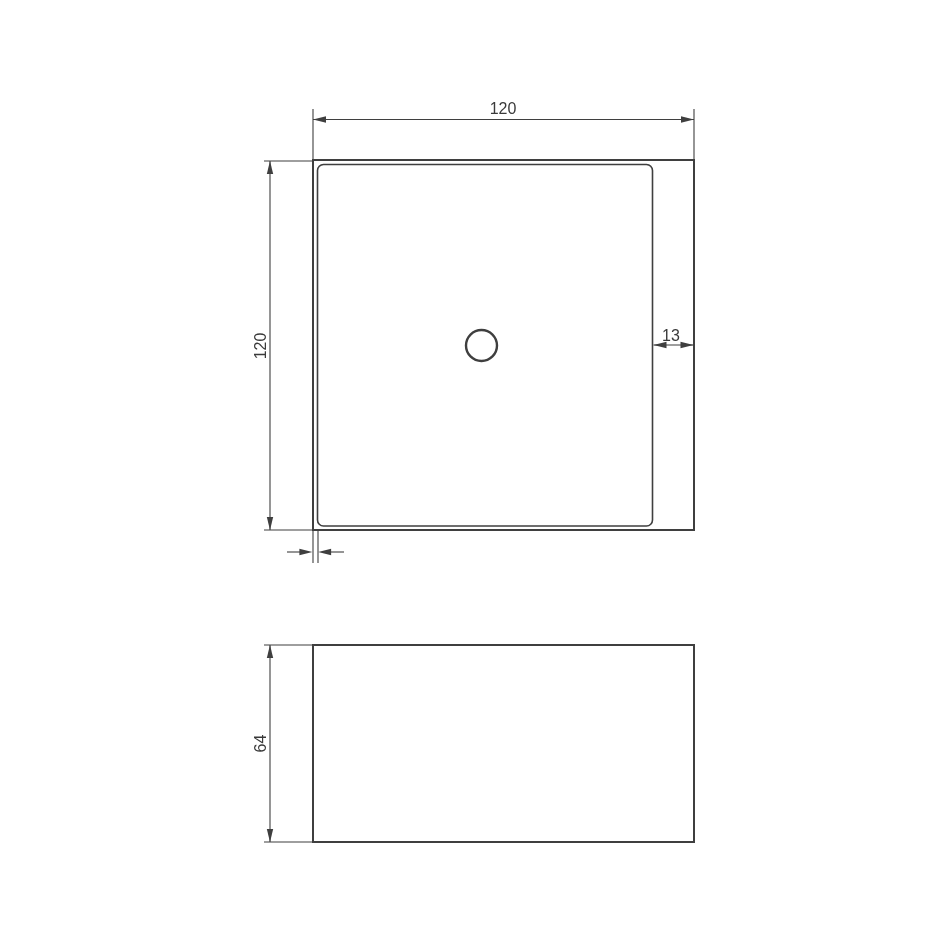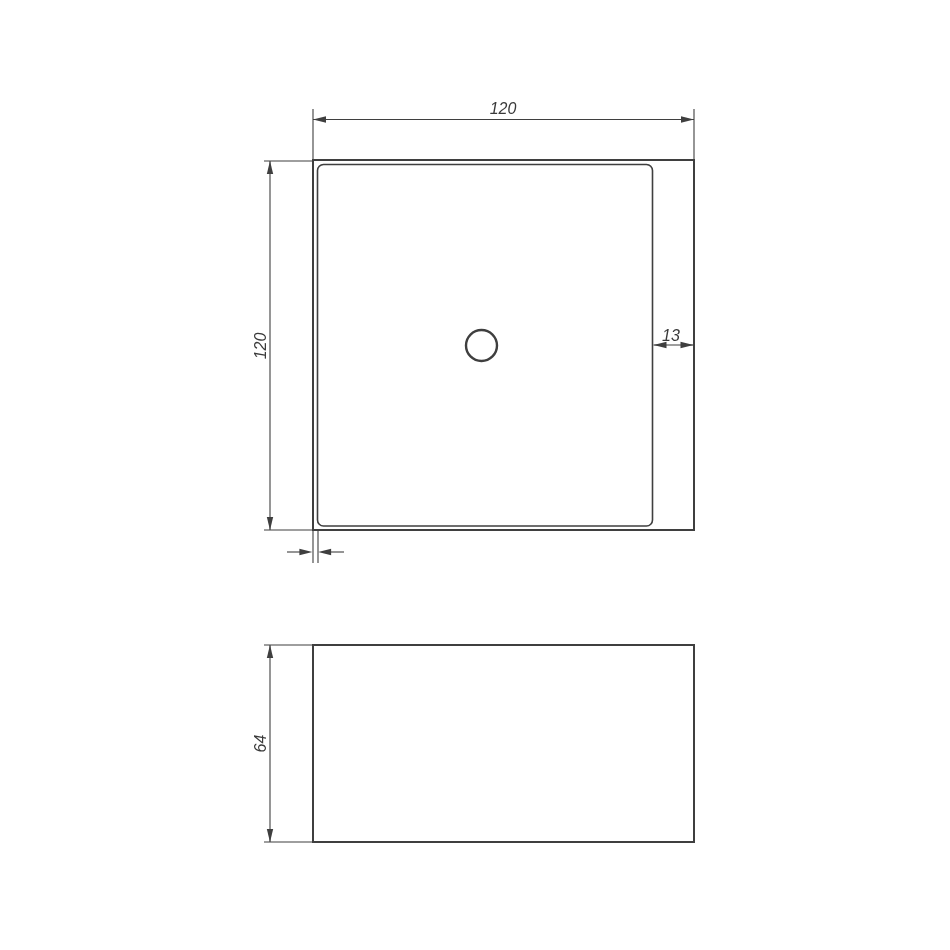--- a/index.html
+++ b/index.html
@@ -12,21 +12,20 @@
     padding:0;
     background:var(--bg);
     width:950px;
     height:950px;
     overflow:hidden;
   }
   .canvas{
     width:950px;
     height:950px;
     background:var(--bg);
-    font-style:italic;
   }
   svg{display:block}
   .outline{fill:none;stroke:var(--line)}
   .w-thick{stroke-width:2px}
   .w-mid{stroke-width:1.6px}
   .w-circ{stroke-width:2.4px}
   .dimline{fill:none;stroke:var(--line);stroke-width:1.1px}
   .arrow{fill:var(--line);stroke:none}
   text{
     font-family:"Liberation Sans", sans-serif;

